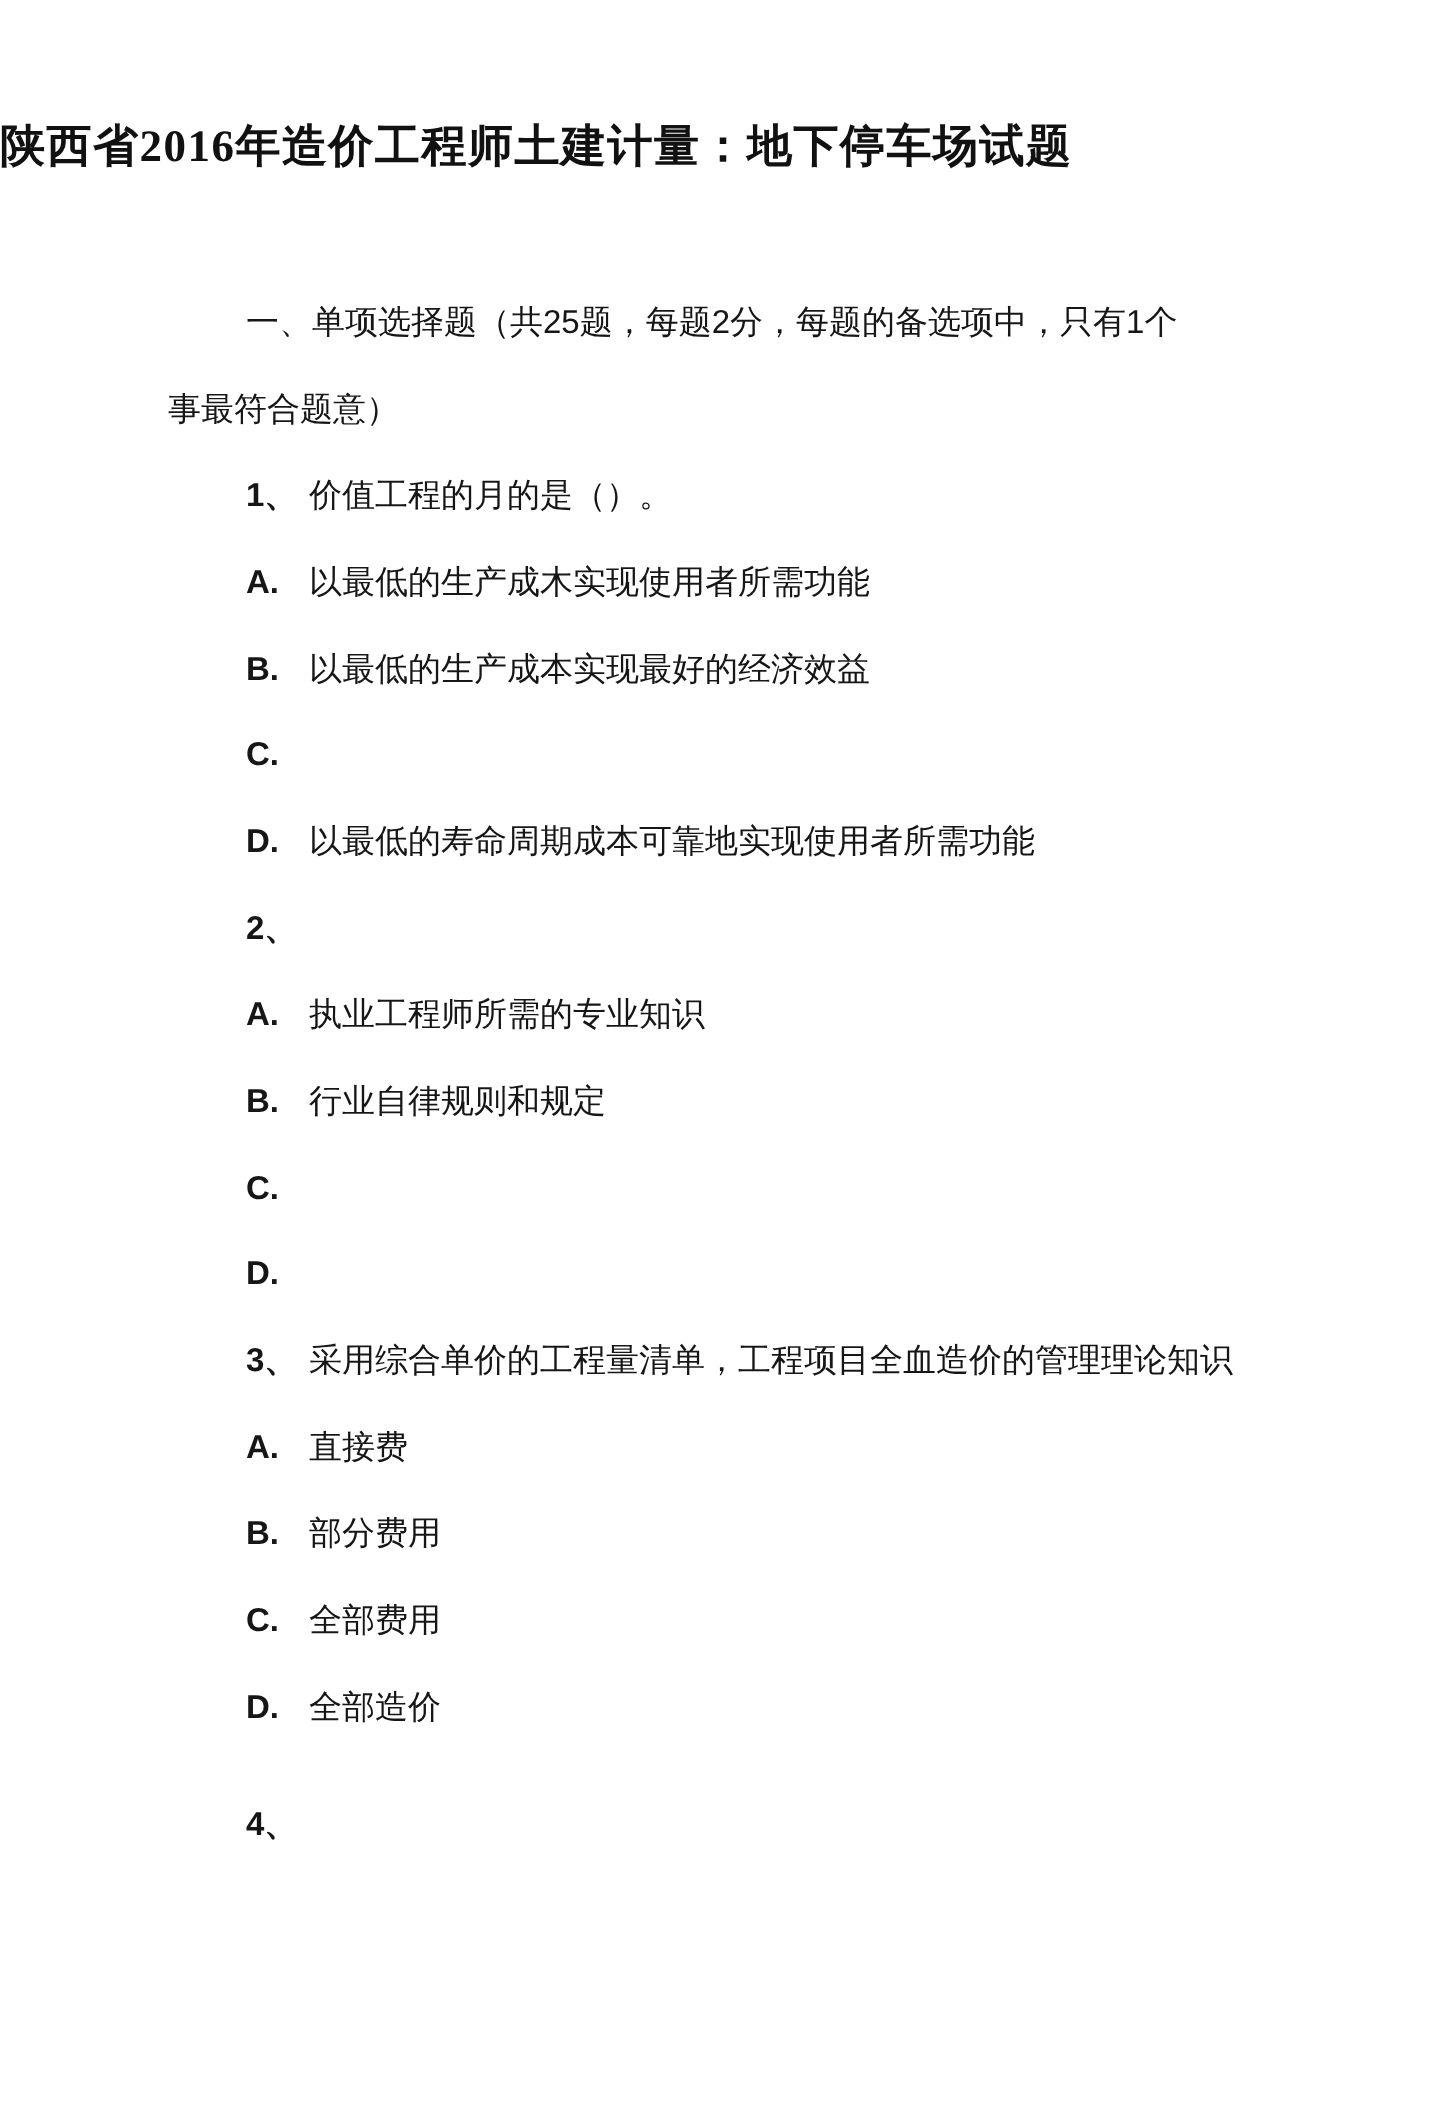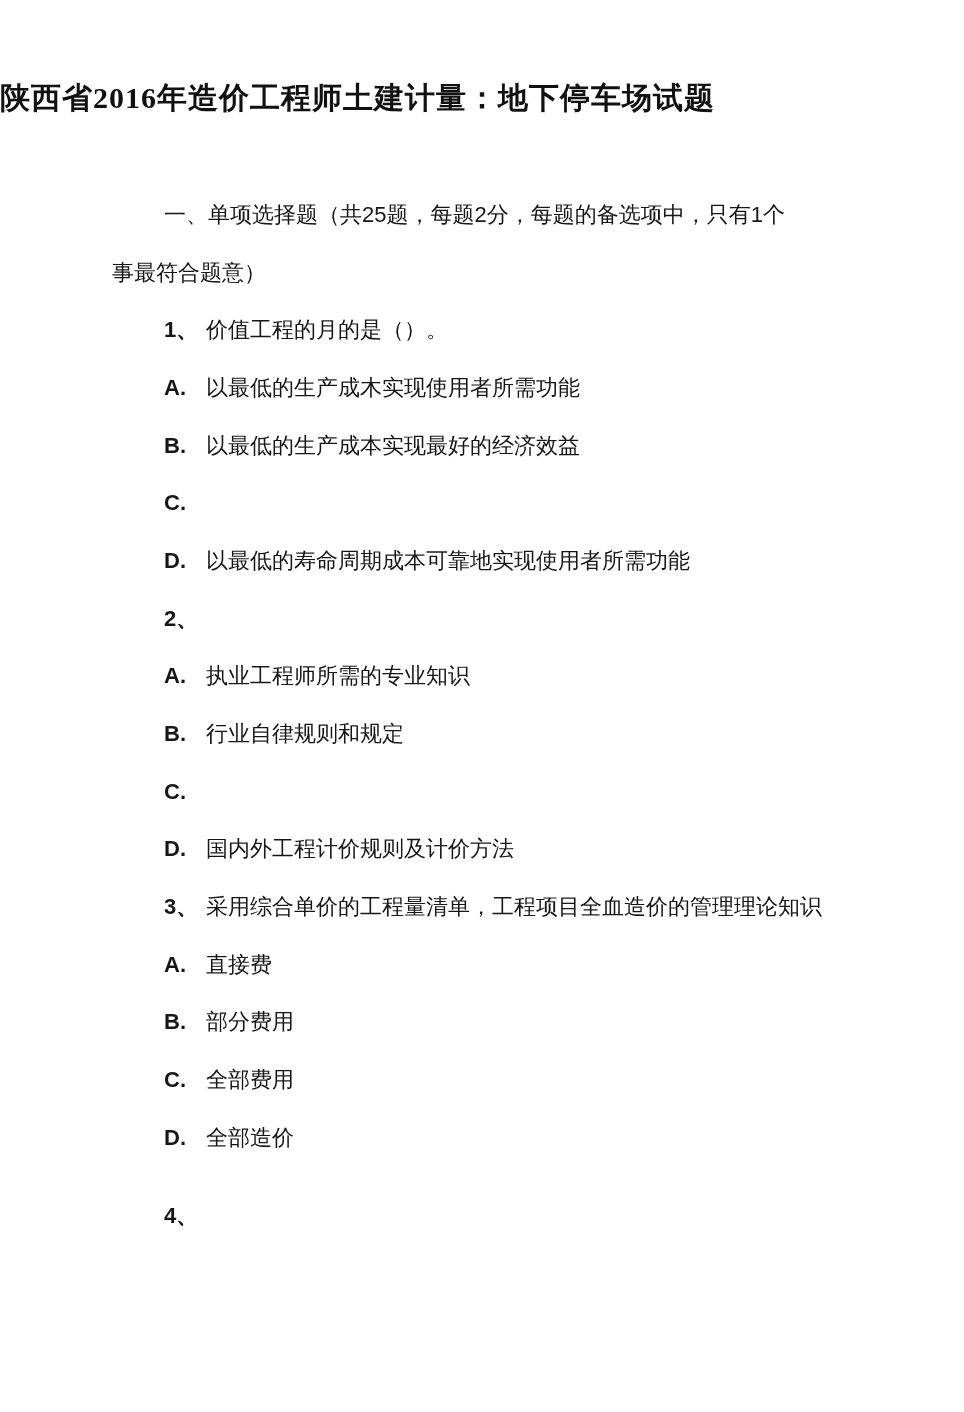--- a/index.html
+++ b/index.html
@@ -104,21 +104,20 @@
     </div>
     <div class="line indent">
       <span class="opt-label">B.</span>
       <span>行业自律规则和规定</span>
     </div>
     <div class="line indent">
       <span class="opt-label">C.</span>
     </div>
     <div class="line indent">
       <span class="opt-label">D.</span>
-      <span>国内外工程计价规则及计价方法</span>
     </div>
 
     <div class="line indent">
       <span class="lead">3、</span>
       <span>采用综合单价的工程量清单，工程项目全血造价的管理理论知识</span>
     </div>
     <div class="line indent">
       <span class="opt-label">A.</span>
       <span>直接费</span>
     </div>

